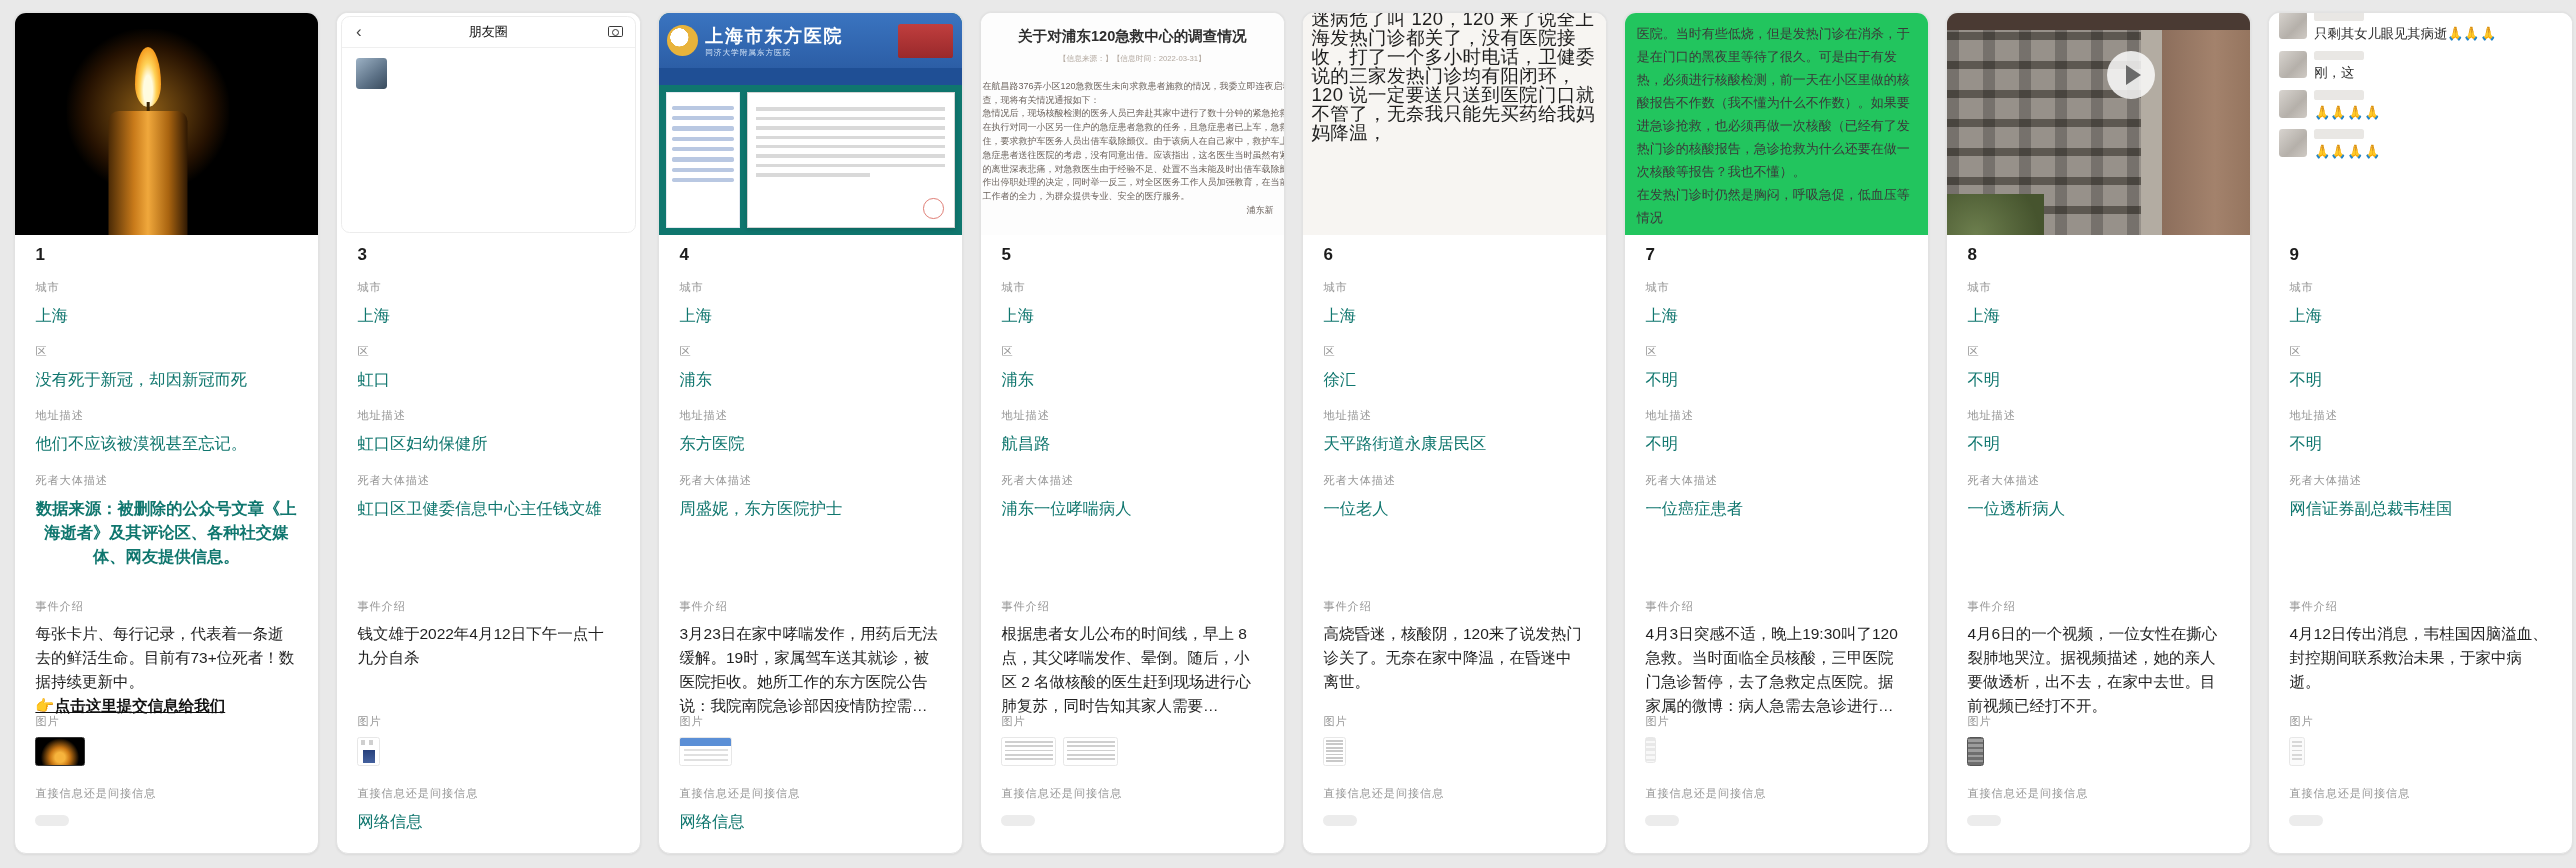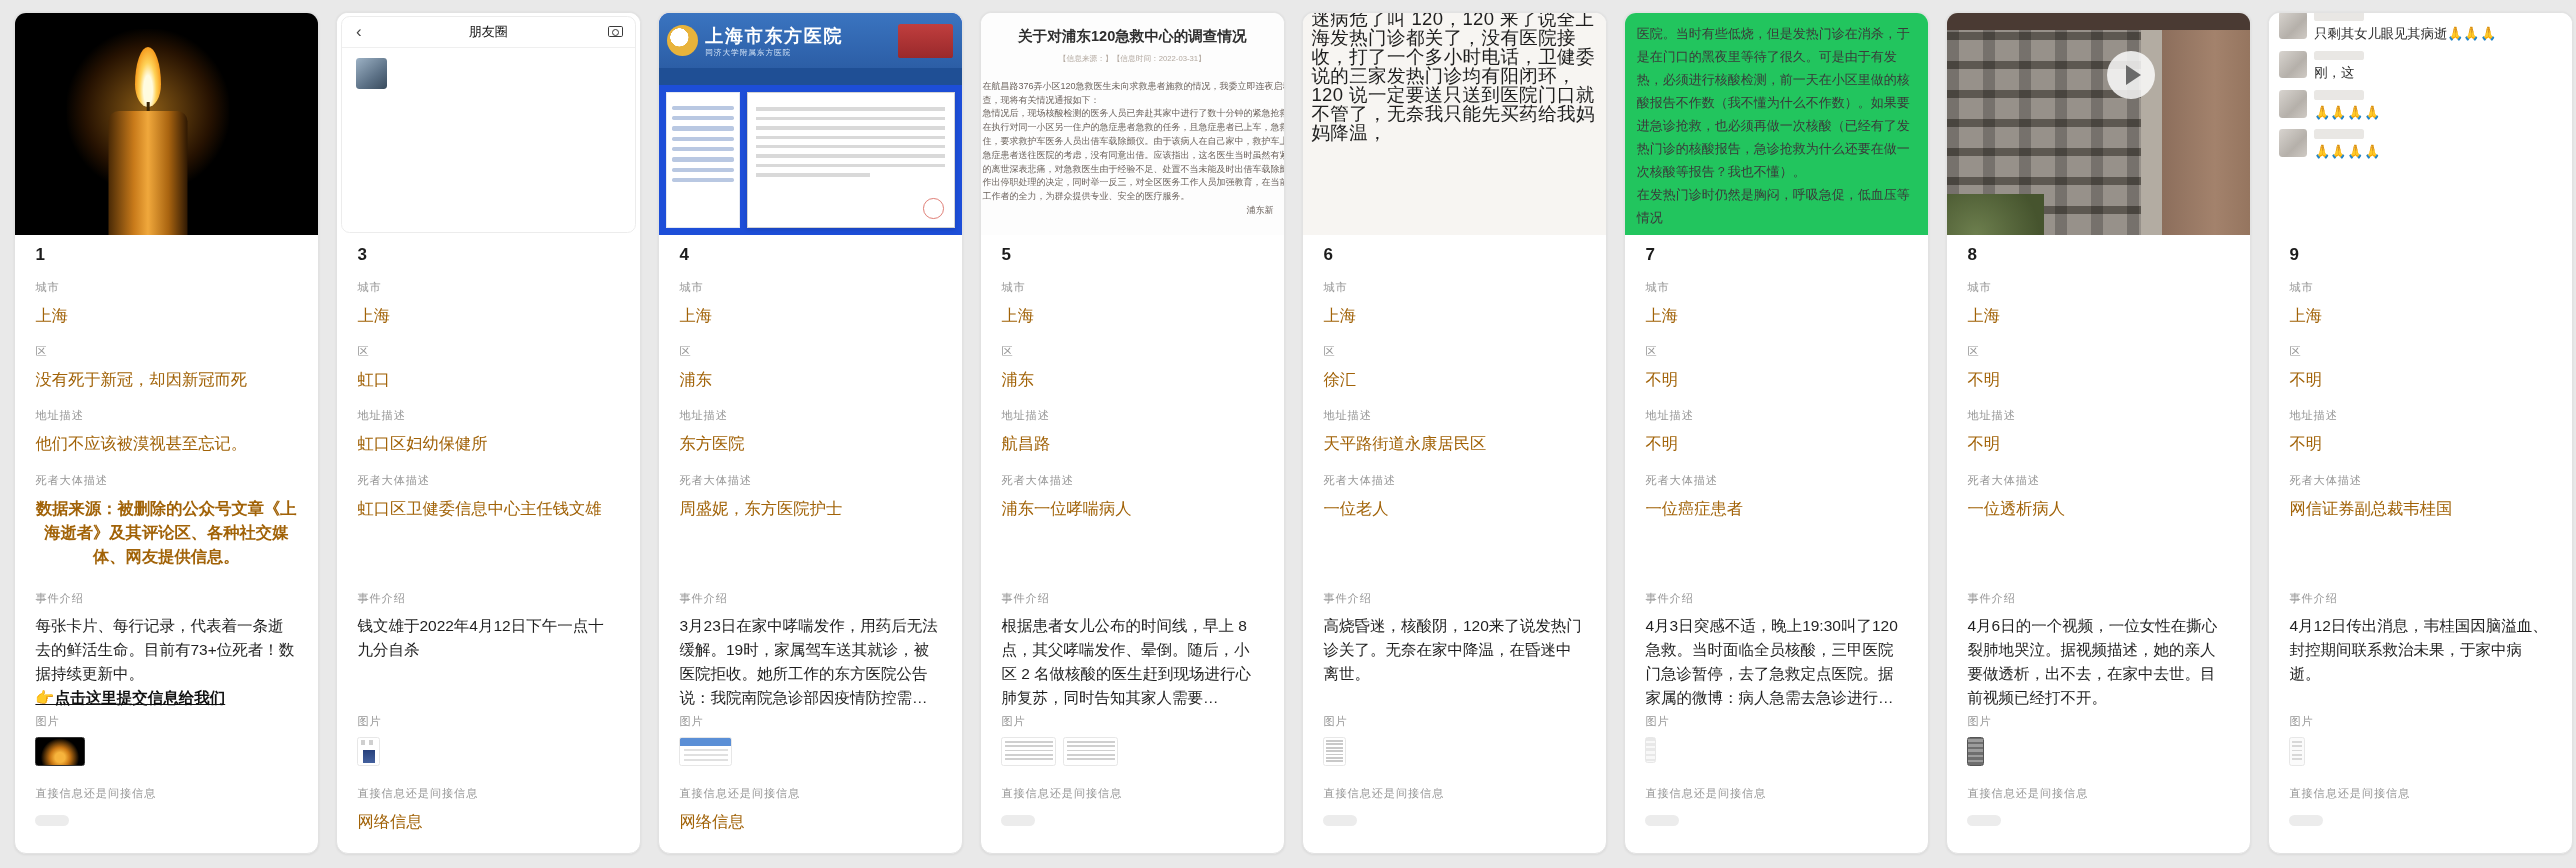--- a/index.html
+++ b/index.html
@@ -6,24 +6,24 @@
   html,body { width:2576px; height:869px; overflow:hidden; }
   body { background:#e9e9e9; font-family:"Liberation Sans","DejaVu Sans",sans-serif; }
   .board { display:flex; gap:17px; padding:12px 0 0 13.8px; }
   .card { width:305px; height:842px; background:#fff; border:0.9px solid #e2e2e2; border-radius:12px;
           box-shadow:0 0.9px 2.6px rgba(0,0,0,.07); overflow:hidden; flex-shrink:0; }
   .hd { height:222px; overflow:hidden; position:relative; background:#fff; }
   .card-body { position:relative; height:620px; }
   .sec { position:absolute; left:20.6px; right:20.6px; }
   .num { font-size:17px; font-weight:700; color:#1c1c1c; }
   .lbl { font-size:11.2px; color:#979797; letter-spacing:0.9px; margin-bottom:7.7px; }
-  .val { font-size:16.3px; color:#a16207; line-height:24px; }
+  .val { font-size:16.3px; color:#0f766e; line-height:24px; }
   .val.bold { font-weight:700;text-align:center; }
   .s-num{top:10.3px;} .s-city{top:45px;} .s-district{top:109px;} .s-addr{top:173px;}
-  .s-deceased{top:238px;} .s-event{top:356px;} .s-img{top:479px;} .s-direct{top:551px;}
+  .s-deceased{top:238px;} .s-event{top:364px;} .s-img{top:479px;} .s-direct{top:551px;}
   .s-deceased .val{ display:-webkit-box; -webkit-line-clamp:4; -webkit-box-orient:vertical; overflow:hidden; }
   .ev-text { font-size:15.5px; line-height:24px; color:#1f1f1f; display:-webkit-box; -webkit-line-clamp:4; -webkit-box-orient:vertical; overflow:hidden; }
   .ev-link { font-size:15.5px; line-height:24px; color:#111; font-weight:700; text-decoration:underline; cursor:pointer; }
   .pill { width:34px; height:11.2px; border-radius:6px; background:#ececec; margin-top:13.8px; }
   .thumbrow { display:flex; align-items:flex-start; }
   .thumb { height:29px; border:0.9px solid #e7e7e7; border-radius:2.6px; margin-right:6.9px; position:relative; overflow:hidden; cursor:pointer; }
   .t-candle { width:50px; background:radial-gradient(circle at 50% 72%, #f6b33c 0 16%, #c97613 32%, #000 62%); border-color:#333; }
   .t-moments { width:22.4px; background:#fff; }
   .t-moments::after { content:''; position:absolute; left:4.3px; top:12px; width:12px; height:13.8px; background:linear-gradient(#27407c,#44619e); }
   .t-moments::before { content:''; position:absolute; left:2.6px; top:2.6px; right:2.6px; height:5.2px; background:repeating-linear-gradient(90deg,#cfcfcf 0 4.3px,#fff 4.3px 7.7px); }
@@ -59,21 +59,21 @@
   .m-post { display:flex; padding:10.3px 10.3px 0 13.8px; gap:8.6px; }
   .m-avatar { width:31px; height:31px; border-radius:3.4px; flex-shrink:0;
               background:linear-gradient(140deg,#9db2c5,#5c7186 60%,#384a5c); }
   .m-name { font-size:13px; color:#5b6d97; margin-bottom:2.6px; }
   .m-text { font-size:12.5px; line-height:18px; color:#222; }
   .m-photo { margin-top:6.9px; width:86px; height:108px; border-radius:1.7px;
              background:radial-gradient(circle at 50% 55%, #c8a888 0 14%, rgba(200,168,136,0) 15%),
                         linear-gradient(180deg,#31427a 0 26%, #1d2a55 27% 100%); }
 
   
-  .hd-web { background:#1d4ed8; }
+  .hd-web { background:#0f766e; }
   .w-banner { height:55px; background:linear-gradient(#3a74c0,#2c5ea6); display:flex; align-items:center; padding:0 8.6px; gap:6.9px; }
   .w-logo { width:31px; height:31px; border-radius:50%; background:radial-gradient(circle at 40% 40%, #fff 0 34%, #e8b33b 35%); flex-shrink:0; }
   .w-title { color:#fff; font-size:18px; font-weight:700; letter-spacing:1.7px; white-space:nowrap; }
   .w-sub { color:#cfe0f5; font-size:7.7px; letter-spacing:0.9px; white-space:nowrap; }
   .w-red { margin-left:auto; width:55px; height:34px; border-radius:2.6px; background:linear-gradient(#cc3a33,#a32420); opacity:.92; flex-shrink:0; }
   .w-nav { height:17px; background:#1f4f95; }
   .w-bodyarea { display:flex; gap:6.9px; padding:6.9px; height:150px; }
   .w-side { width:74px; background:#fff; padding:6.9px 5.2px; border:0.9px solid #e4e8f0; }
   .w-side .ln { height:4.3px; background:#b9c8e2; border-radius:1.7px; margin:6px 0; }
   .w-pop { flex:1; background:#fff; border:0.9px solid #d4d4d4; box-shadow:0 1.7px 4.3px rgba(0,0,0,.15); padding:8.6px; position:relative; }

